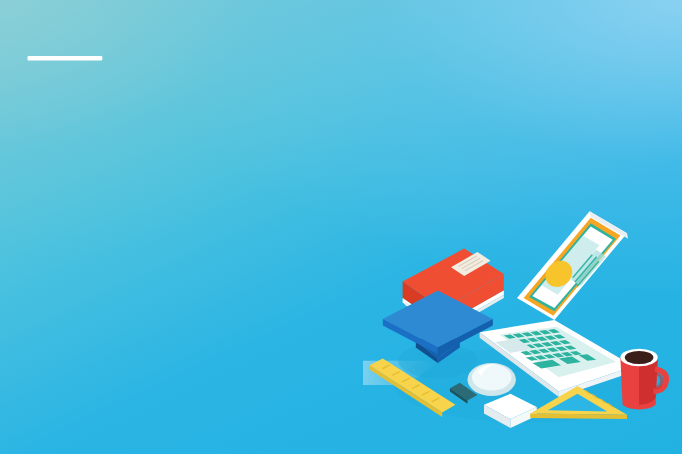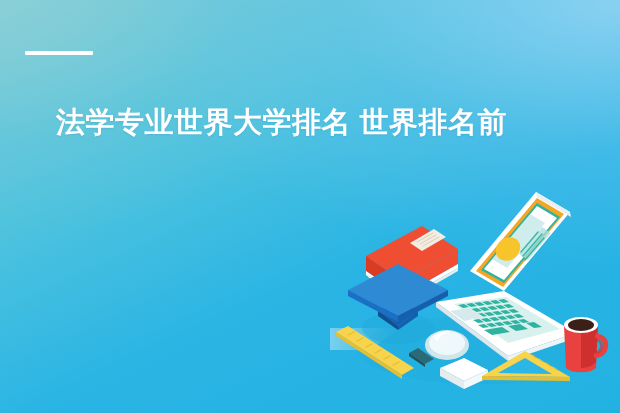--- a/index.html
+++ b/index.html
@@ -71,21 +71,20 @@
 <body>
 
 <div id="banner">
 
   <div class="bg-base"></div>
   <div class="bg-wash"></div>
   <div class="bg-wash2"></div>
 
   <div class="deco-rule"></div>
 
-  <div class="title">法学专业世界大学排名 世界排名前</div>
 
   <div class="illus">
     <svg viewBox="0 0 290 235" xmlns="http://www.w3.org/2000/svg">
       <defs>
         <linearGradient id="shadowFade" x1="0" y1="0" x2="1" y2="0">
           <stop offset="0%" stop-color="#ffffff" stop-opacity="0.38"></stop>
           <stop offset="100%" stop-color="#ffffff" stop-opacity="0"></stop>
         </linearGradient>
       </defs>
 

